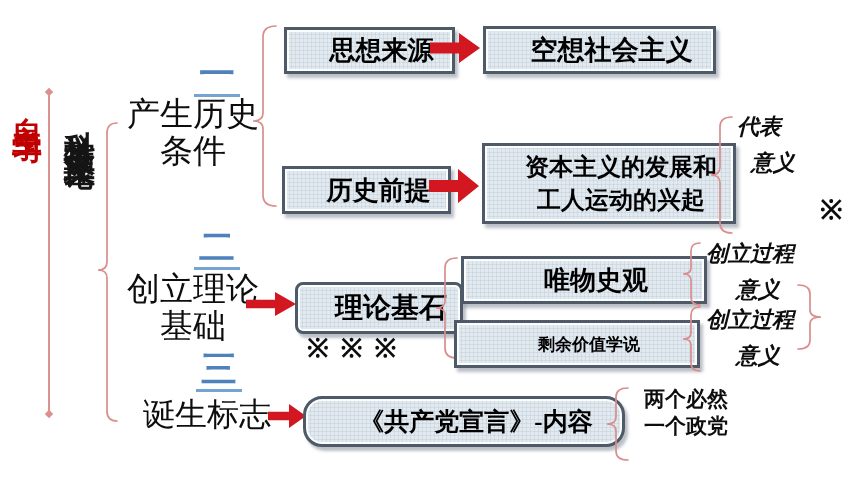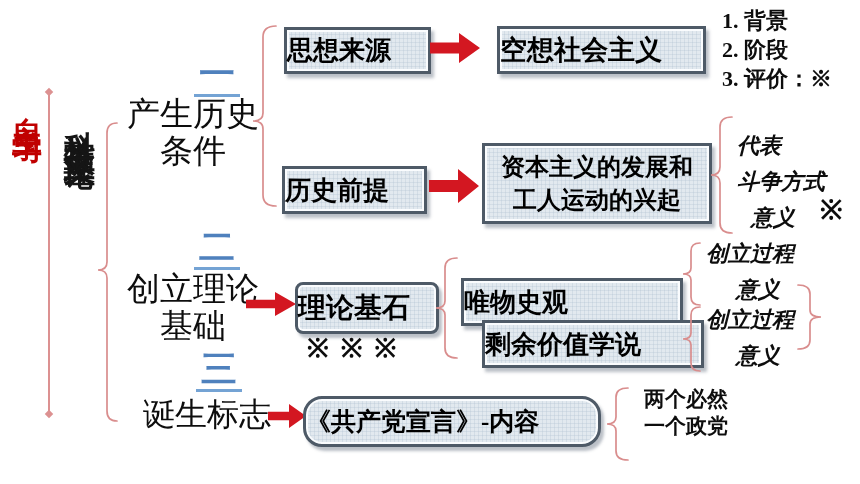--- a/index.html
+++ b/index.html
@@ -18,44 +18,44 @@
   .brace path{fill:none;stroke:#d98d8d;stroke-width:1.7;stroke-linecap:round;}
 
   .num{position:absolute;color:#4f81bd;font-weight:bold;font-size:36px;line-height:1.0;
        border-bottom:3px solid #74a3d4;padding:0 5px 2px 5px;}
 
   .branch-title{position:absolute;font-weight:normal;text-align:center;line-height:1.12;color:#0d0d0d;}
   .bt1{left:122px;top:96px;width:142px;font-size:33px;}
   .bt2{left:122px;top:271px;width:142px;font-size:33px;}
   .bt3{left:136px;top:397px;width:142px;font-size:32px;}
 
-  .node{position:absolute;display:flex;align-items:center;text-align:center;
+  .node{position:absolute;display:flex;align-items:center;justify-content:center;text-align:center;
         font-weight:bold;color:#000;
         background-color:#e2e9ef;
         background-image:repeating-linear-gradient(0deg,rgba(170,188,205,.28) 0 1px,transparent 1px 4px),
                          repeating-linear-gradient(90deg,rgba(170,188,205,.28) 0 1px,transparent 1px 4px);
         border:3px solid #4e5a67;
-        box-shadow:inset 0 0 0 2px #fafcfe, 3px 4px 3px rgba(105,115,130,.45);}
+        box-shadow:inset 0 0 0 2px #fafcfe, 3px 4px 3px rgba(105,115,130,.45);padding-left:24px;}
   .n-thought{left:284px;top:27px;width:141px;height:41px;font-size:26px;}
-  .n-utopian{left:497px;top:26px;width:203px;height:42px;font-size:27px;}
+  .n-utopian{left:483px;top:26px;width:203px;height:42px;font-size:27px;}
   .n-premise{left:282px;top:166px;width:139px;height:42px;font-size:26px;}
   .n-capital{left:482px;top:143px;width:224px;height:75px;font-size:24px;line-height:1.35;}
   .n-capital .wrap{display:block;width:198px;margin:8px auto;word-break:break-all;}
   .n-stone{left:295px;top:282px;width:138px;height:46px;font-size:28px;border-radius:8px;}
-  .n-material{left:461px;top:256px;width:216px;height:42px;font-size:26px;margin-top:22px;}
-  .n-surplus{left:482px;top:320px;width:216px;height:42px;font-size:26px;}
+  .n-material{left:461px;top:256px;width:216px;height:42px;font-size:26px;}
+  .n-surplus{left:454px;top:320px;width:216px;height:42px;font-size:17px;}
   .n-manifesto{left:303px;top:396px;width:292px;height:45px;font-size:25px;border-radius:19px;}
 
   .arrow{position:absolute;}
   .arrow polygon{fill:#d31721;}
 
   .ann{position:absolute;font-weight:bold;color:#0d0d0d;}
   .ann-list div{white-space:nowrap;}
   .utopian-pts{left:722px;top:6px;font-size:22px;line-height:29px;}
-  .workers-pts{left:737px;top:128px;font-size:22px;line-height:36px;font-style:italic;}
+  .workers-pts{left:737px;top:109px;font-size:22px;line-height:36px;font-style:italic;}
   .workers-pts .indent{padding-left:14px;}
   .workers-mark{left:820px;top:190px;font-size:27px;}
   .stone-marks{left:307px;top:329px;font-size:26px;letter-spacing:12px;}
   .material-pts{left:706px;top:236px;font-size:22px;line-height:36px;font-style:italic;}
   .material-pts .indent{padding-left:30px;}
   .surplus-pts{left:706px;top:302px;font-size:22px;line-height:36px;font-style:italic;}
   .surplus-pts .indent{padding-left:30px;}
   .manifesto-pts{left:644px;top:386px;font-size:21px;line-height:27px;}
 </style>
 </head>
@@ -85,41 +85,35 @@
 
   <div class="node n-thought">
     <span>思想来源</span>
   </div>
   <svg class="arrow" style="left:430px;top:33px" width="50" height="30">
     <polygon points="0,9.6 29,9.6 29,0 50,15 29,30 29,20.4 0,20.4"></polygon>
   </svg>
   <div class="node n-utopian">
     <span>空想社会主义</span>
   </div>
-  <div class="ann ann-list utopian-pts">
-    <div>1. 背景</div>
-    <div>2. 阶段</div>
-    <div>3. 评价：※</div>
-  </div>
 
   <div class="node n-premise">
     <span>历史前提</span>
   </div>
   <svg class="arrow" style="left:429px;top:169px" width="50" height="34">
     <polygon points="0,11 29,11 29,0 50,17 29,34 29,23 0,23"></polygon>
   </svg>
   <div class="node n-capital">
     <span class="wrap">资本主义的发展和工人运动的兴起</span>
   </div>
   <svg class="brace" style="left:710px;top:116px" width="24" height="118">
     <path d="M 22 1 Q 10 1 10 11 L 10 51 Q 10 59 1 59 Q 10 59 10 67 L 10 107 Q 10 117 22 117"></path>
   </svg>
   <div class="ann ann-list workers-pts">
     <div>代表</div>
-    <div>斗争方式</div>
     <div class="indent">意义</div>
   </div>
   <div class="ann workers-mark">※</div>
 
   <svg class="arrow" style="left:246px;top:292px" width="50" height="24">
     <polygon points="0,7.7 29,7.7 29,0 50,12 29,24 29,16.3 0,16.3"></polygon>
   </svg>
   <div class="node n-stone">
     <span>理论基石</span>
   </div>

